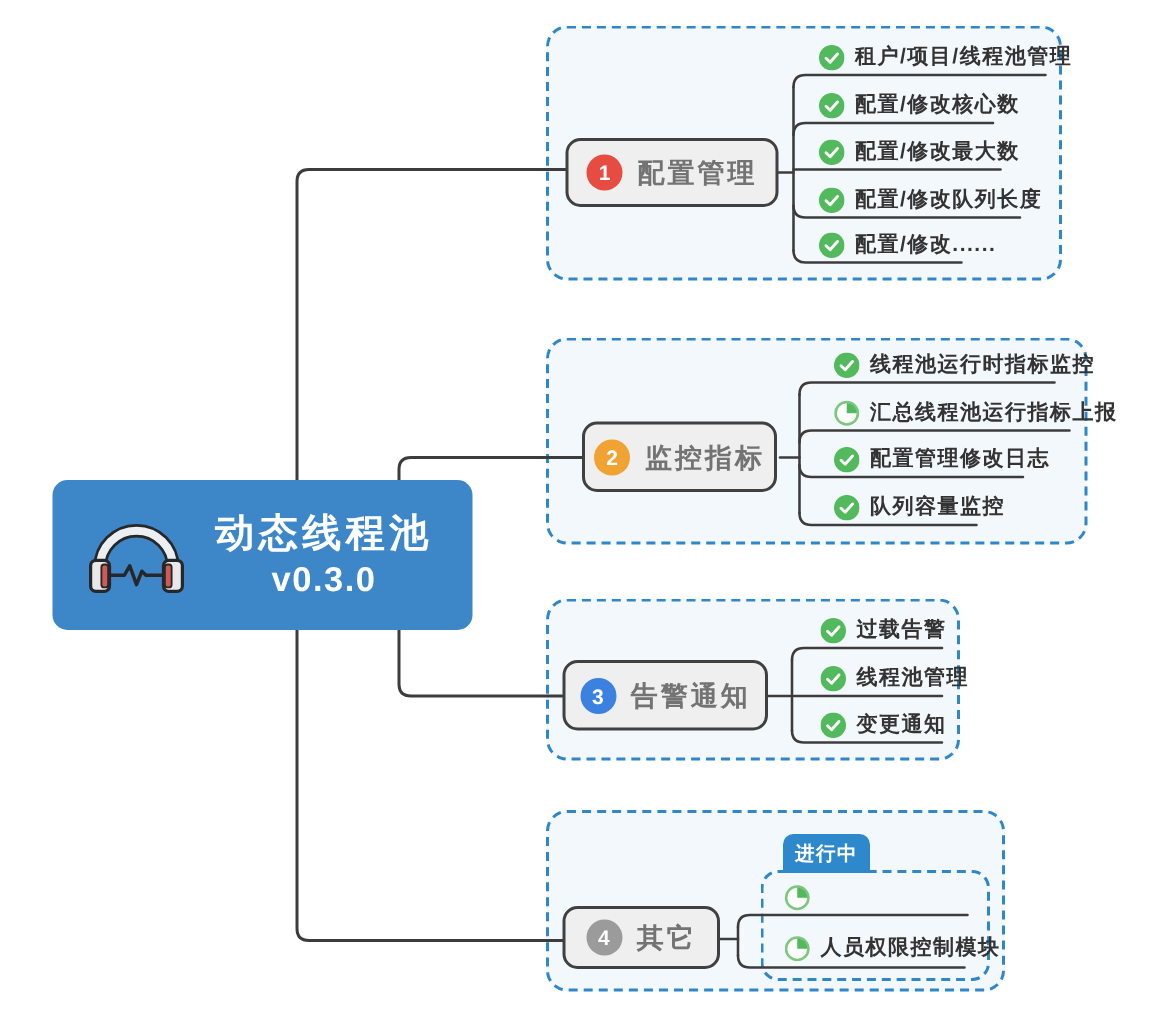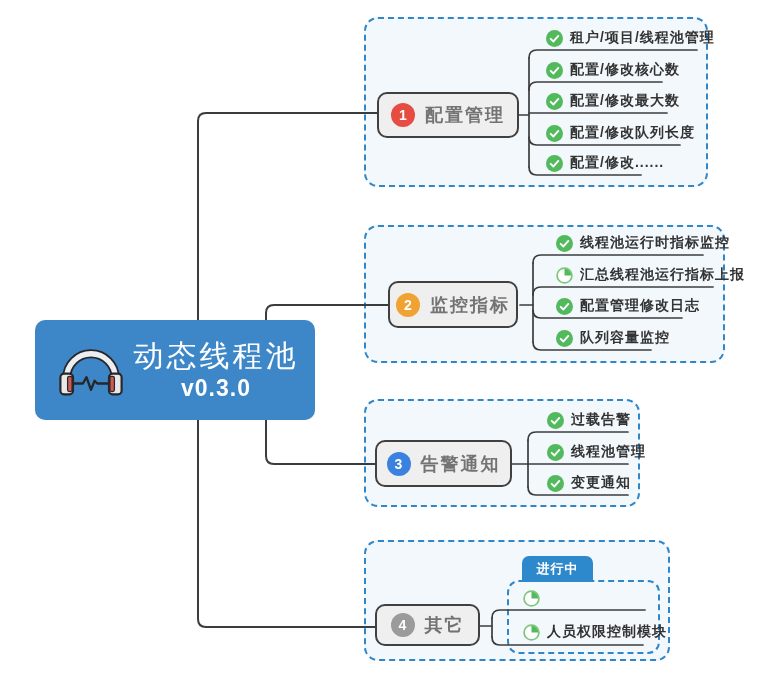--- a/index.html
+++ b/index.html
@@ -14,34 +14,34 @@
         display:flex;align-items:center;justify-content:center;gap:10px;z-index:3;box-sizing:border-box;cursor:pointer;}
   .node-label{font-size:18px;font-weight:700;color:#737373;letter-spacing:2px;white-space:nowrap;}
   .num-circle{width:24px;height:24px;border-radius:50%;color:#fff;font-size:14px;font-weight:700;
               display:flex;align-items:center;justify-content:center;flex:0 0 auto;}
   .row{position:absolute;height:22px;display:flex;align-items:center;gap:7px;z-index:3;cursor:pointer;white-space:nowrap;}
   .row-label{font-size:14px;font-weight:600;color:#333333;letter-spacing:1px;}
   .icon{width:17px;height:17px;display:inline-flex;flex:0 0 auto;}
   #root-node{position:absolute;left:35px;top:320px;width:280px;height:100px;background:#3d87c8;border-radius:10px;
              display:flex;align-items:center;z-index:3;cursor:pointer;padding-left:20px;box-sizing:border-box;}
   .root-text{flex:1;text-align:center;color:#ffffff;line-height:1.25;padding-right:10px;}
-  .root-title{font-size:30px;font-weight:400;letter-spacing:3px;}
+  .root-title{font-size:26px;font-weight:700;letter-spacing:3px;}
   .root-version{font-size:23px;font-weight:700;letter-spacing:1px;}
 </style>
 </head>
 <body>
 
 <div id="canvas">
 
   <div class="group" style="left:364px;top:17px;width:344px;height:170px;"></div>
   <div class="group" style="left:364px;top:225px;width:361px;height:138px;"></div>
   <div class="group" style="left:364px;top:399px;width:276px;height:108px;"></div>
   <div class="group" style="left:364px;top:540px;width:306px;height:121px;"></div>
   <div class="inner-group" style="left:507px;top:580px;width:153px;height:74px;"></div>
-  <div class="tab-badge" style="left:522px;top:556px;width:71px;height:26px;">进行中</div>
+  <div class="tab-badge" style="left:522px;top:556px;width:58px;height:26px;">进行中</div>
 
   <svg id="wires" width="780" height="687" viewBox="0 0 780 687">
     <g stroke="#3c3c3c" stroke-width="2" fill="none" stroke-linecap="round">
       <path d="M 198 320 V 121 Q 198 113 206 113 H 377"></path>
       <path d="M 266 320 V 313 Q 266 305 274 305 H 388"></path>
       <path d="M 266 420 V 456 Q 266 464 274 464 H 375"></path>
       <path d="M 198 420 V 619 Q 198 627 206 627 H 375"></path>
     </g>
     <g stroke="#3c3c3c" stroke-width="1.7" fill="none" stroke-linecap="round">
 

